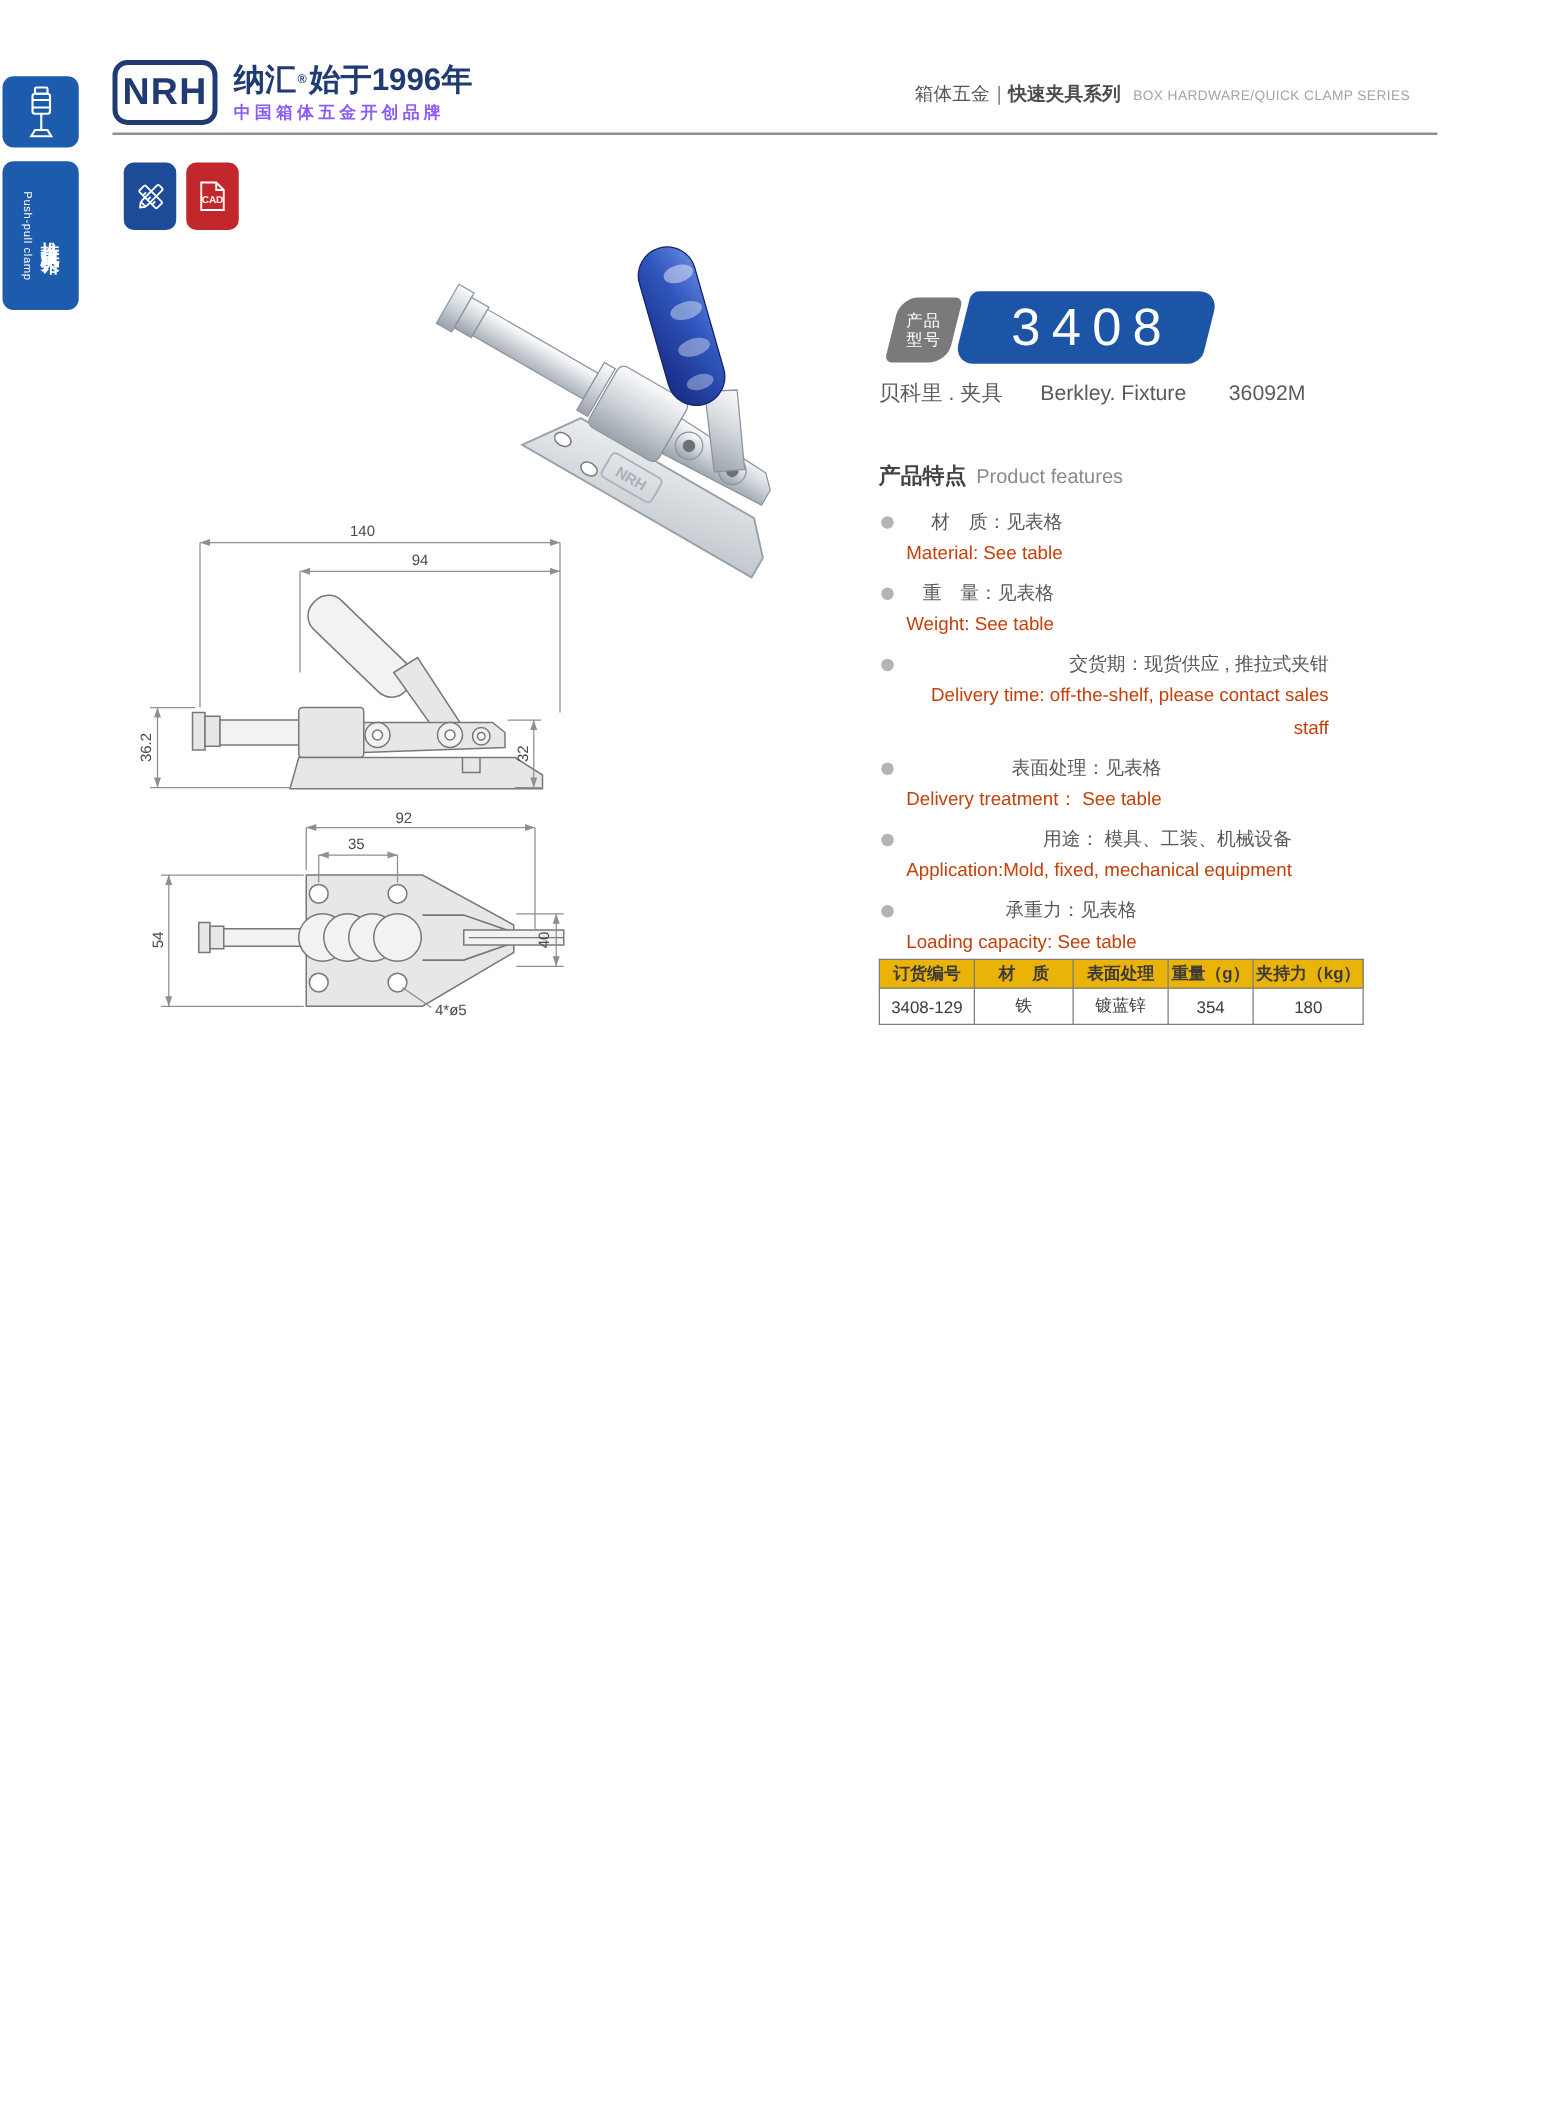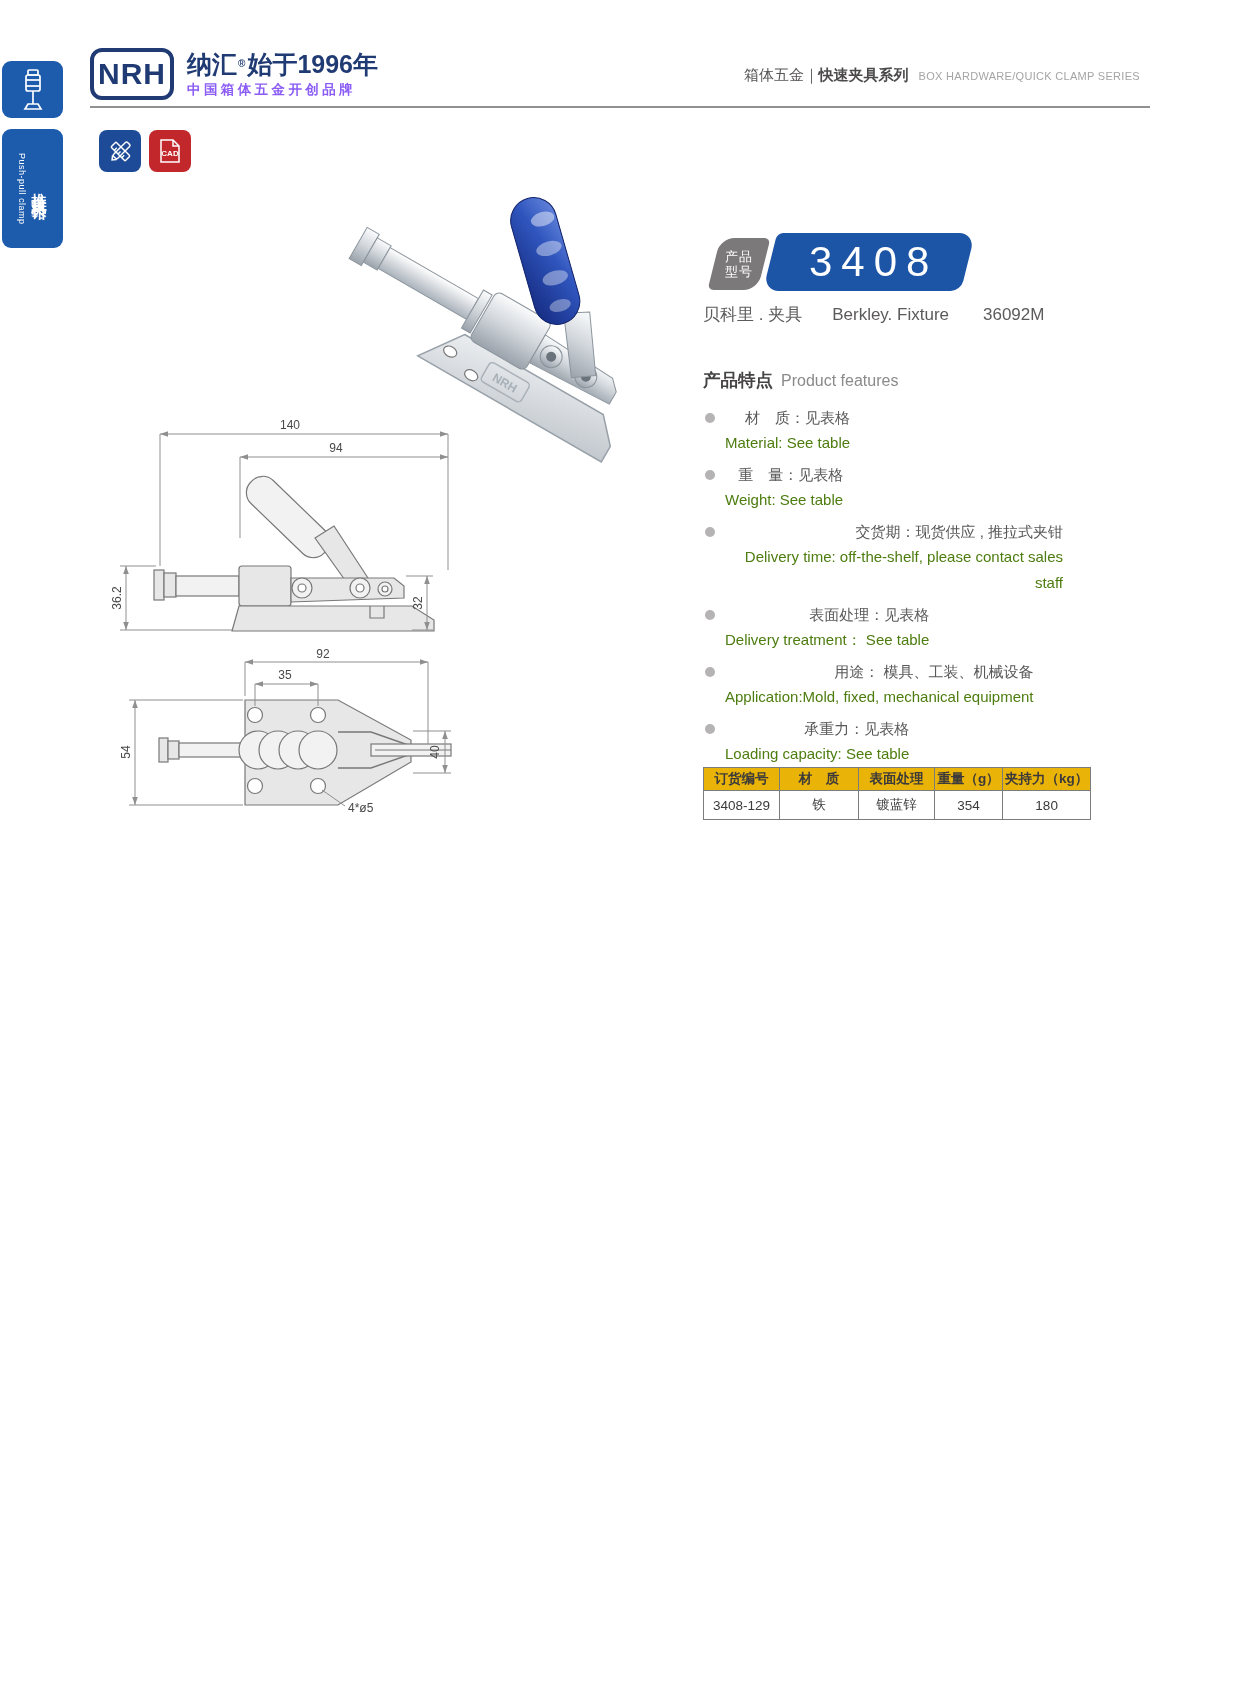--- a/index.html
+++ b/index.html
@@ -17,29 +17,29 @@
   
   .logo-wrap { position:absolute; left:90px; top:48px; display:flex; align-items:center; gap:13px; }
   .logo-box { width:84px; height:52px; border:4px solid #203a73; border-radius:12px;
               display:flex; align-items:center; justify-content:center;
               color:#203a73; font-weight:bold; font-size:30px; letter-spacing:1px; }
   .brand-col { display:flex; flex-direction:column; justify-content:center; }
   .brand-line1 { color:#203a73; font-weight:bold; font-size:25px; line-height:28px; display:flex; align-items:flex-start; }
   .brand-reg { font-size:10px; margin:0 2px 0 1px; }
   .brand-line2 { color:#8b5cf6; font-size:13.5px; letter-spacing:3.4px; margin-top:3px; font-weight:bold; }
 
-  .series-wrap { position:absolute; top:66px; right:100px; display:flex; align-items:baseline; white-space:nowrap; }
+  .series-wrap { position:absolute; top:66px; right:112px; display:flex; align-items:baseline; white-space:nowrap; }
   .series-cn { font-size:15px; color:#565454; }
   .series-cn b { font-weight:bold; color:#4c4a4a; }
   .series-en { font-size:11px; color:#a6a4a4; margin-left:10px; letter-spacing:.3px; }
 
   .head-divider { position:absolute; left:90px; top:106px; width:1060px; height:2px; background:#909090; }
 
   
-  .sq-icon { position:absolute; top:130px; width:42px; height:42px; border-radius:8px;
+  .sq-icon { position:absolute; top:130px; width:42px; height:54px; border-radius:8px;
              display:flex; align-items:center; justify-content:center;text-align:center; }
   .sq-blue { left:99px; background:#1d4b97; }
   .sq-red  { left:149px; background:#c1272b; }
 
   
   .badge-gray { position:absolute; left:714px; top:238px; width:50px; height:52px; background:#7b7979;
                 transform:skewX(-14deg); border-radius:14px 6px 14px 6px;
                 display:flex; align-items:center; justify-content:center; }
   .badge-gray-inner { transform:skewX(14deg); color:#fff; font-size:13px; line-height:15px;
                       text-align:center; letter-spacing:1px; }
@@ -55,21 +55,21 @@
   .name-line .gap2 { margin-right:34px; }
 
   
   .features { position:absolute; left:703px; top:368px; width:360px;text-align:right; }
   .feat-title { display:flex; align-items:baseline; margin-bottom:13px; }
   .feat-title-cn { font-size:17.5px; font-weight:bold; color:#454343; margin-right:8px; }
   .feat-title-en { font-size:16px; color:#8b8989; }
   .feat { display:flex; margin-bottom:6px; }
   .feat .dot { flex:0 0 auto; width:10px; height:10px; border-radius:50%; background:#b5b3b3; margin:8px 10px 0 2px; }
   .feat-cn { font-size:15px; color:#5a5858; line-height:25px; }
-  .feat-en { font-size:15px; color:#4d7c0f; line-height:26px; }
+  .feat-en { font-size:15px; color:#c2410c; line-height:26px; }
 
   
   .spec-table { position:absolute; left:703px; top:767px; border-collapse:collapse; table-layout:fixed; }
   .spec-table th, .spec-table td { border:1px solid #7c7c7c; text-align:center; vertical-align:middle;
                                    font-size:13.5px; color:#3c3a3a; height:23px; padding:0 2px; white-space:nowrap; }
   .spec-table th { background:#eab308; font-weight:bold; }
   .spec-table td { height:29px; background:#fff; font-weight:normal; }
 
   
   .photo-svg { position:absolute; left:325px; top:172px; }

